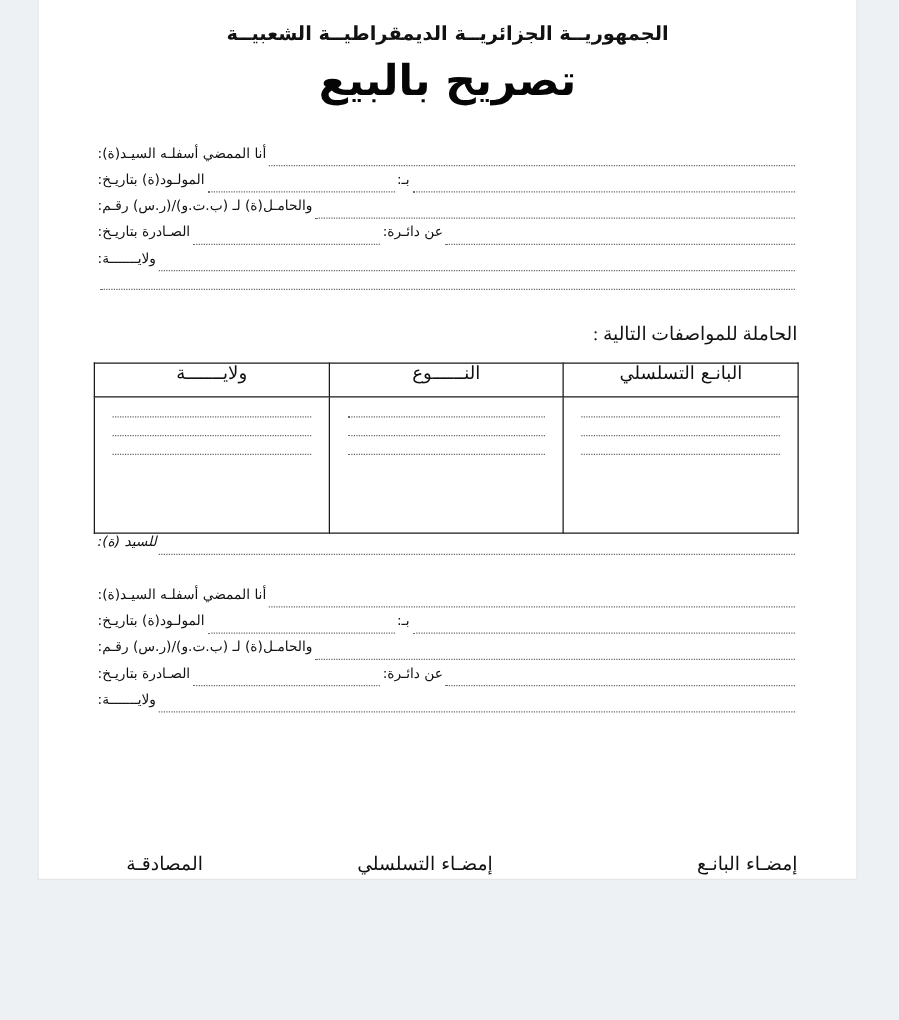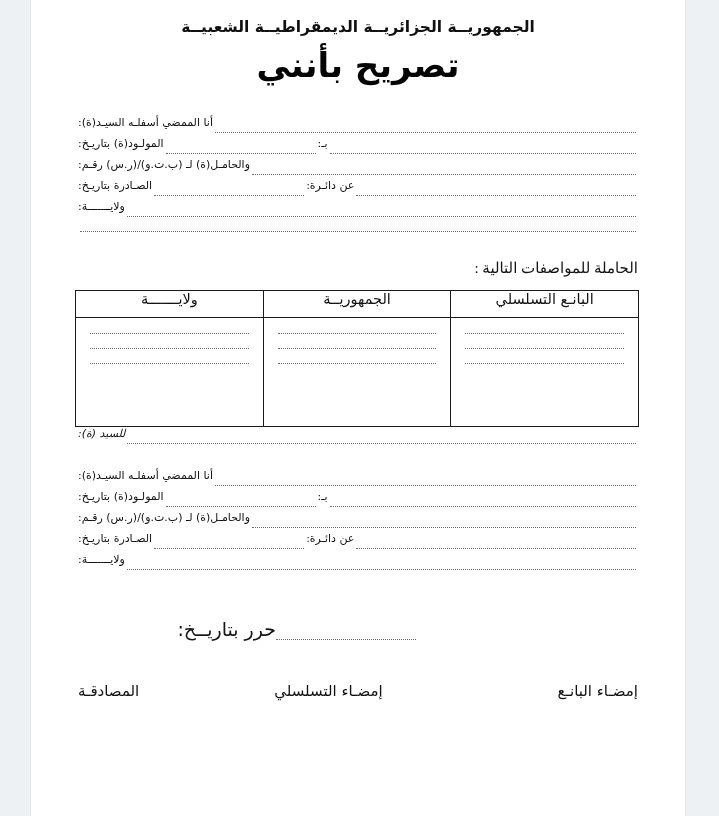--- a/index.html
+++ b/index.html
@@ -13,21 +13,21 @@
     background: #eef1f4;
     font-family: "DejaVu Sans", "Liberation Sans", sans-serif;
     overflow: hidden;
   }
 
   .page {
     position: absolute;
     left: 31px;
     top: 0;
     width: 654px;
-    height: 816px;
+    height: 703px;
     background: #ffffff;
     box-shadow: 0 0 0 1px #e4e7ea;
     overflow: hidden;
   }
 
   .content {
     position: relative;
     width: 100%;
     height: 100%;
     color: #141414;
@@ -180,32 +180,33 @@
     display: flex;
     flex-direction: row;
     justify-content: space-between;
     font-size: 15px;
     letter-spacing: 0.6px;
   }
   .sign-row .sign-cell {
     flex: 0 0 auto;
     text-align: center;
     color: #111;
+    margin-left: 23px;
   }
   .sign-row .sign-cell.mid { margin-right: 40px; }
 </style>
 </head>
 <body>
 
 <div class="page">
   <div class="content">
 
     <div class="doc-header">الجمهوريــة الجزائريــة الديمقراطيــة الشعبيــة</div>
 
-    <div class="doc-title">تصريح بأنني</div>
+    <div class="doc-title">تصريح بالبيع</div>
 
     <div class="form-block fblock-1">
 
       <div class="frow">
         <span class="dots"></span>
         <span class="lbl">أنا الممضي أسفلـه السيـد(ة):</span>
       </div>
 
       <div class="frow">
         <span class="dots"></span>
@@ -235,21 +236,21 @@
         <span class="dots"></span>
       </div>
     </div>
 
     <div class="statement">الحاملة للمواصفات التالية :</div>
 
     <table class="spec-table">
       <thead>
         <tr>
           <th>البانـع التسلسلي</th>
-          <th>الجمهوريــة</th>
+          <th>النــــــوع</th>
           <th>ولايـــــــة</th>
         </tr>
       </thead>
       <tbody>
         <tr>
           <td>
             <div class="cell-lines">
               <span class="cline"></span>
               <span class="cline"></span>
               <span class="cline"></span>
@@ -305,24 +306,20 @@
         <span class="dots fixed-md"></span>
         <span class="lbl">الصـادرة بتاريـخ:</span>
       </div>
 
       <div class="frow">
         <span class="dots"></span>
         <span class="lbl">ولايـــــــة:</span>
       </div>
     </div>
 
-    <div class="date-row">
-      <span class="dots"></span>
-      <span class="lbl">حرر بتاريــخ:</span>
-    </div>
 
     <div class="sign-row">
       <span class="sign-cell">إمضـاء البانـع</span>
       <span class="sign-cell mid">إمضـاء التسلسلي</span>
       <span class="sign-cell">المصادقـة</span>
     </div>
 
   </div>
 </div>
 

